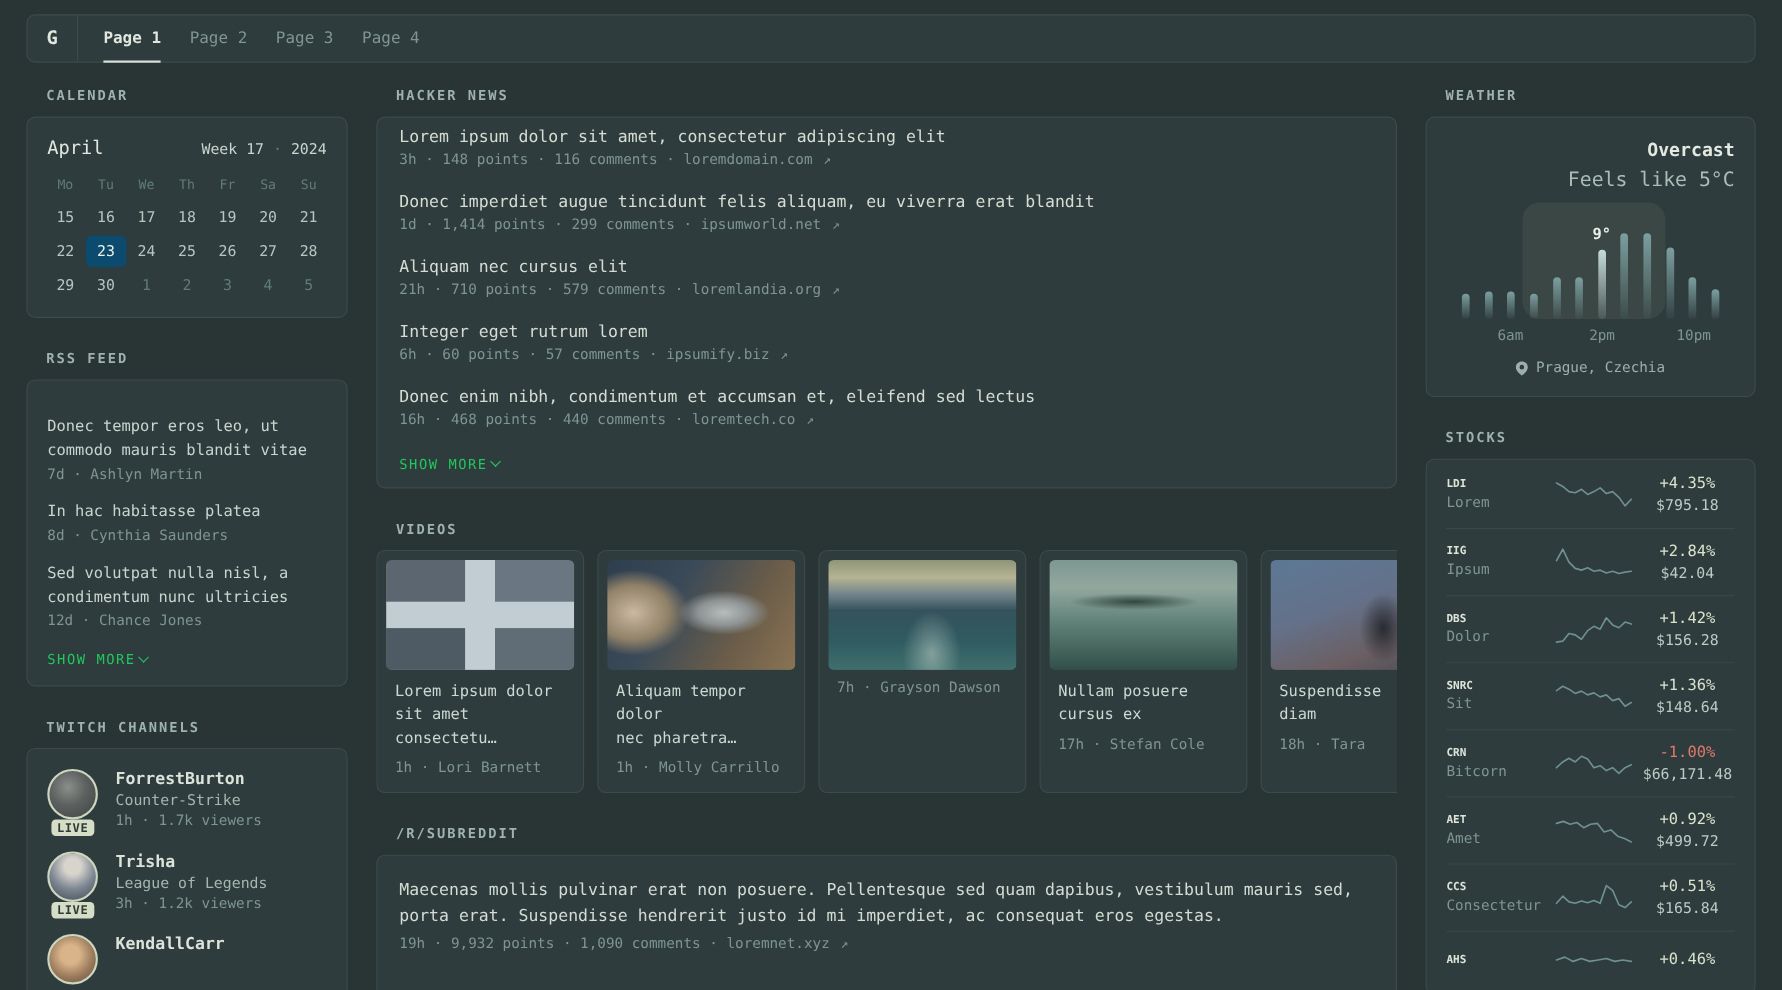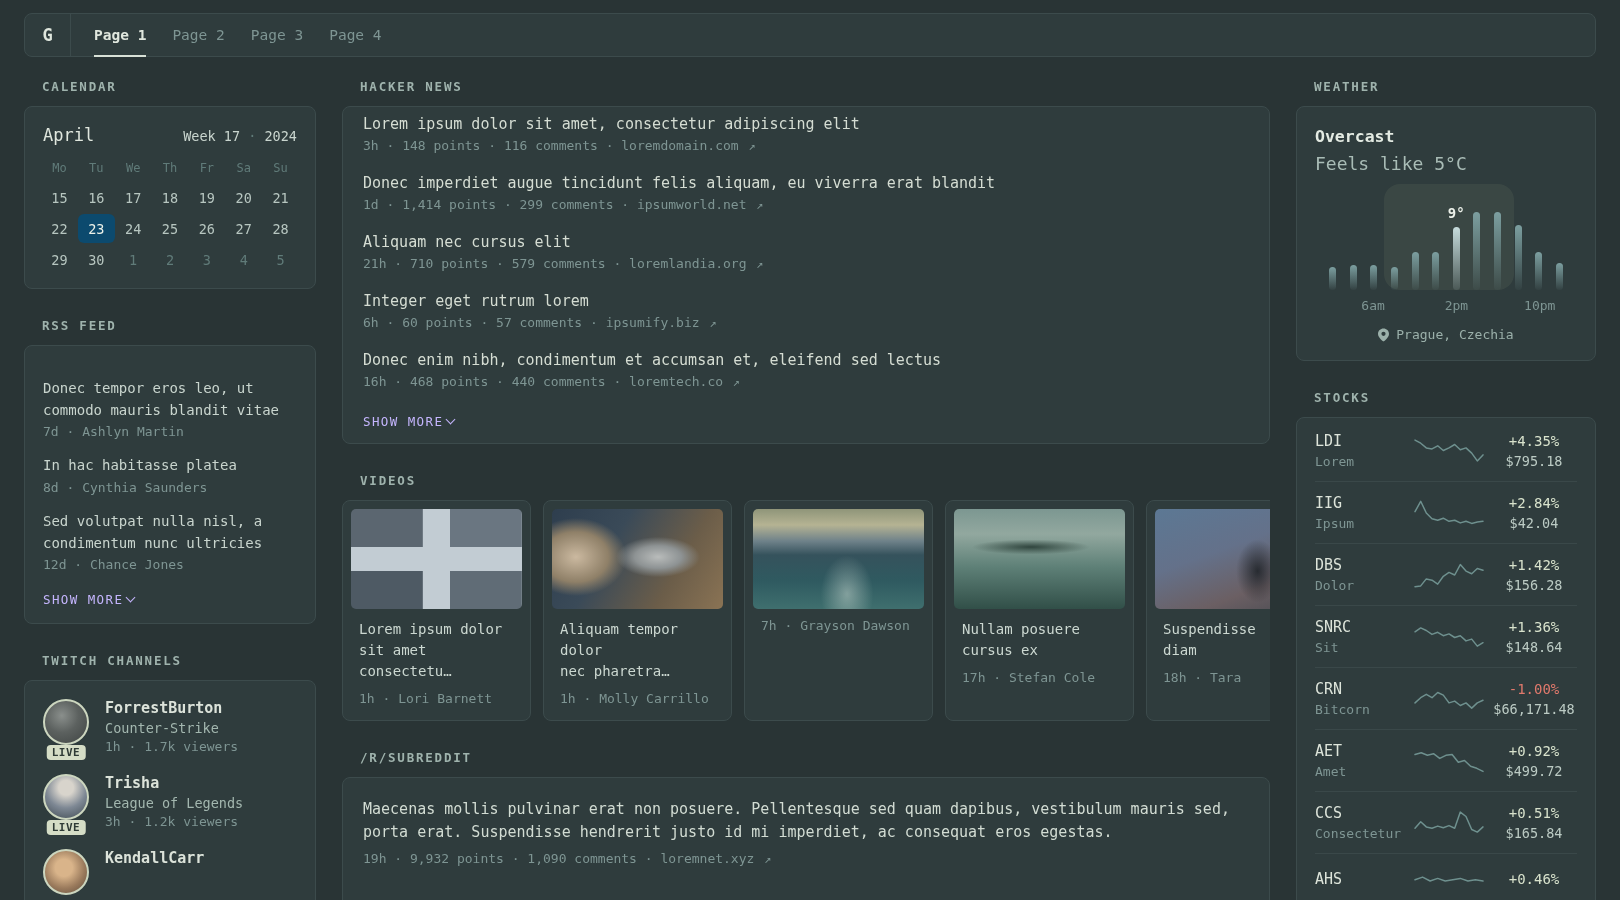--- a/index.html
+++ b/index.html
@@ -50,21 +50,21 @@
   .cal-cell{height:29px;display:flex;align-items:center;justify-content:center;font-size:13.5px;color:#b7c6c0;border-radius:6px}
   .cal-cell.dow{font-size:12px;color:var(--text-faint);height:26px}
   .cal-cell.muted{color:var(--text-faint)}
   .cal-cell.selected{background:#0c4a6e;color:#ecf1e9}
 
   
   .feed{padding:32px 18px 14px}
   .feed-item{margin-bottom:16px}
   .feed-title{font-size:14px;line-height:1.55;color:var(--text)}
   .feed-meta{font-size:13px;color:var(--text-dim);margin-top:3px}
-  .show-more{display:flex;align-items:center;gap:4px;font-size:12.5px;letter-spacing:1.4px;color:#c4b5fd;padding:4px 0 2px;cursor:pointer}
+  .show-more{display:flex;align-items:center;gap:4px;font-size:12.5px;letter-spacing:1.4px;color:#22c55e;padding:4px 0 2px;cursor:pointer}
   .chev{width:7px;height:7px;border-left:1.5px solid currentColor;border-bottom:1.5px solid currentColor;transform:rotate(-45deg);margin-top:-4px}
 
   
   .twitch{padding:18px 18px 10px}
   .tw-row{display:flex;gap:16px;margin-bottom:20px;cursor:pointer}
   .tw-avatar-wrap{position:relative;width:46px;flex:none}
   .tw-avatar{width:46px;height:46px;border-radius:50%;border:2px solid #ccd6bf}
   .tw-live{position:absolute;left:50%;transform:translateX(-50%);bottom:-6px;background:var(--live-bg);color:var(--live-text);font-size:11px;font-weight:bold;padding:1px 5px;border-radius:4px;letter-spacing:.5px}
   .tw-name{font-size:15px;font-weight:bold;color:#dce3da}
   .tw-game{font-size:13.5px;color:#a3b7af;margin-top:3px}
@@ -92,39 +92,39 @@
   .thumb-3{background-image:radial-gradient(ellipse 22% 55% at 55% 85%,rgba(222,232,222,.45) 0%,rgba(0,0,0,0) 70%),linear-gradient(#8f9579 0%,#b5b393 16%,#6f828a 32%,#35525c 46%,#2f5a60 72%,#3f6f6e 100%)}
   .thumb-4{background-image:radial-gradient(ellipse 46% 10% at 45% 38%,rgba(35,55,48,.85) 0%,rgba(0,0,0,0) 75%),linear-gradient(#7c9791 0%,#92a89f 25%,#5e8077 58%,#314f48 100%)}
   .thumb-5{background-image:radial-gradient(ellipse 18% 45% at 60% 62%,rgba(28,33,38,.85) 0%,rgba(0,0,0,0) 70%),linear-gradient(160deg,#5c7894 0%,#64718a 40%,#6b5f63 72%,#474a51 100%)}
 
   
   .sub{padding:20px 20px;min-height:160px}
   .sub-title{font-size:15px;line-height:1.55;color:#d2dcd3;cursor:pointer}
   .sub-meta{font-size:13px;color:var(--text-dim);margin-top:6px}
 
   
-  .weather{padding:20px 18px 18px;text-align:left}
+  .weather{padding:20px 18px 18px;text-align:right}
   .w-cond{font-size:16.5px;font-weight:bold;color:#e3eae2}
   .w-feels{font-size:18px;color:#a9bcb6;margin-top:7px}
   .w-chart{position:relative;height:96px;margin:20px 6px 0}
   .w-day{position:absolute;left:25%;width:52%;top:-10px;bottom:0;background:rgba(218,224,170,.07);border-radius:16px}
   .w-bars{position:absolute;inset:0;display:flex;align-items:flex-end;justify-content:space-between;padding:0 8px}
   .w-bar{width:7px;border-radius:4px;background:linear-gradient(to bottom,#7c9fa0 0%,rgba(124,159,160,.05) 100%);position:relative}
   .w-bar.current{background:linear-gradient(to bottom,#c6dcdc 0%,rgba(198,220,220,.12) 100%)}
   .w-temp{position:absolute;top:-22px;left:50%;transform:translateX(-50%);font-size:14px;font-weight:bold;color:#ecf1ea;white-space:nowrap}
   .w-hours{position:relative;height:18px;margin:6px 6px 0}
   .w-hour{position:absolute;transform:translateX(-50%);font-size:13px;color:var(--text-dim);top:2px}
   .w-loc{display:flex;align-items:center;justify-content:center;gap:7px;margin-top:13px;font-size:13px;color:#9bb0aa}
 
   
   .stocks{padding:2px 18px}
   .stock-row{display:flex;align-items:center;padding:12px 0;border-top:1px solid #3a4849;cursor:pointer}
   .stock-row:first-child{border-top:none}
   .stock-left{width:92px;flex:none}
-  .stock-sym{font-size:15px;font-weight:normal;color:#dde4da}
+  .stock-sym{font-size:10px;font-weight:bold;color:#dde4da}
   .stock-name{font-size:13px;color:var(--text-dim);margin-top:4px}
   .stock-spark{flex:1;display:flex;justify-content:center}
   .stock-right{width:86px;flex:none;text-align:center}
   .stock-change{font-size:14px;color:var(--positive)}
   .stock-change.neg{color:var(--negative)}
   .stock-price{font-size:13.5px;color:#bccbc4;margin-top:4px}
 </style>
 </head>
 <body>
 

